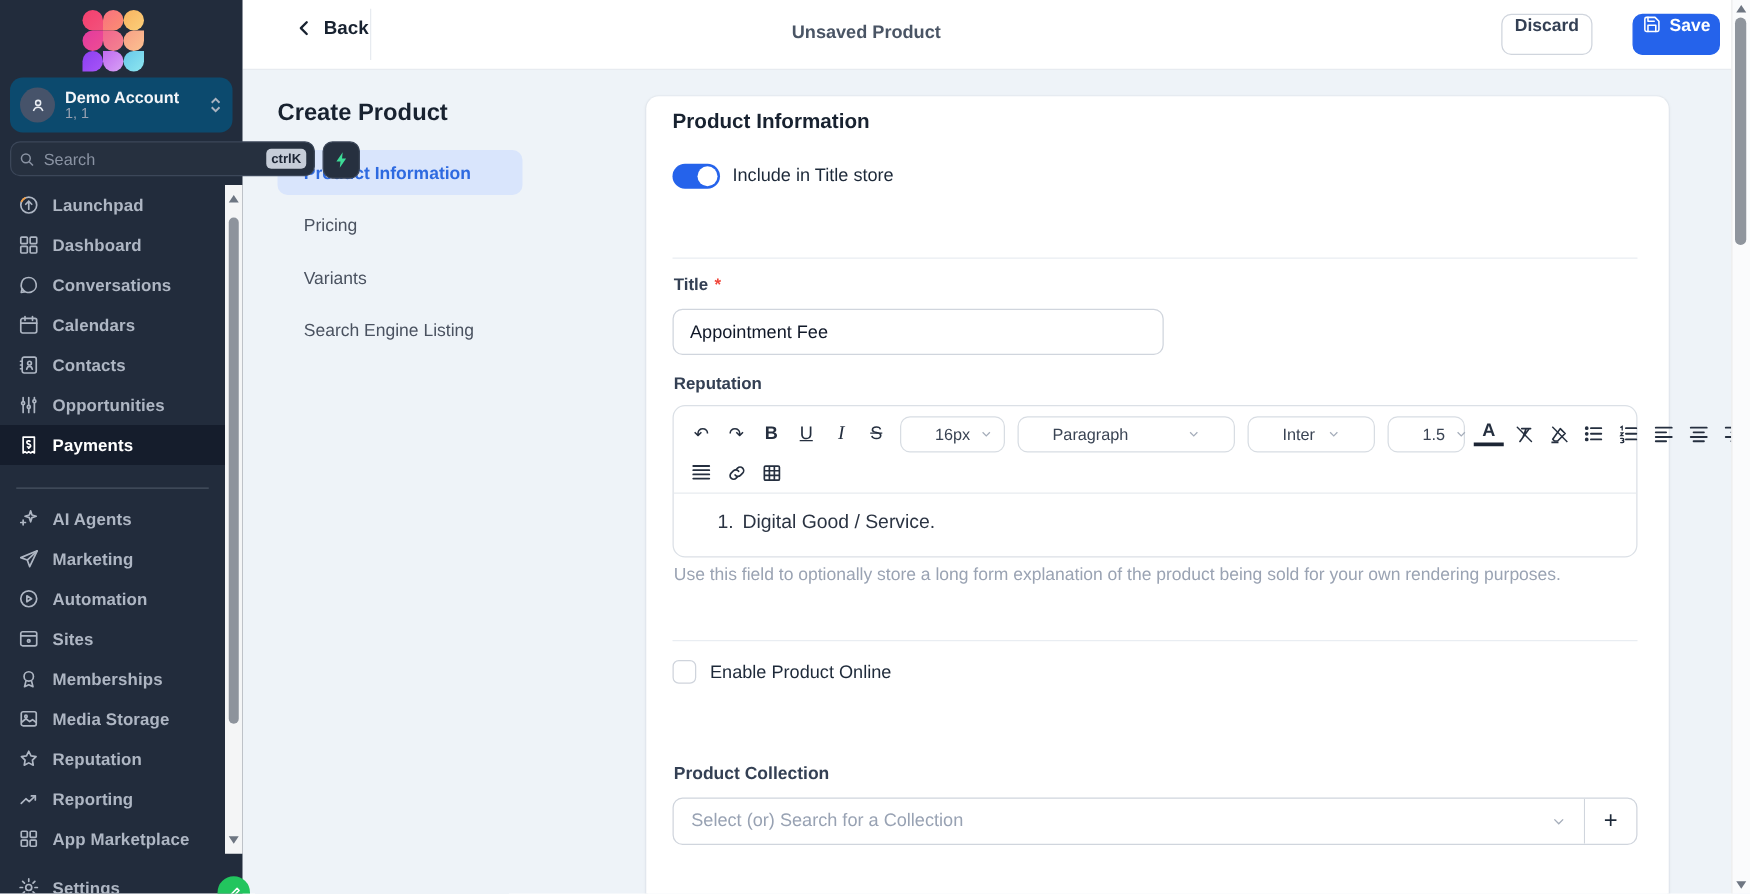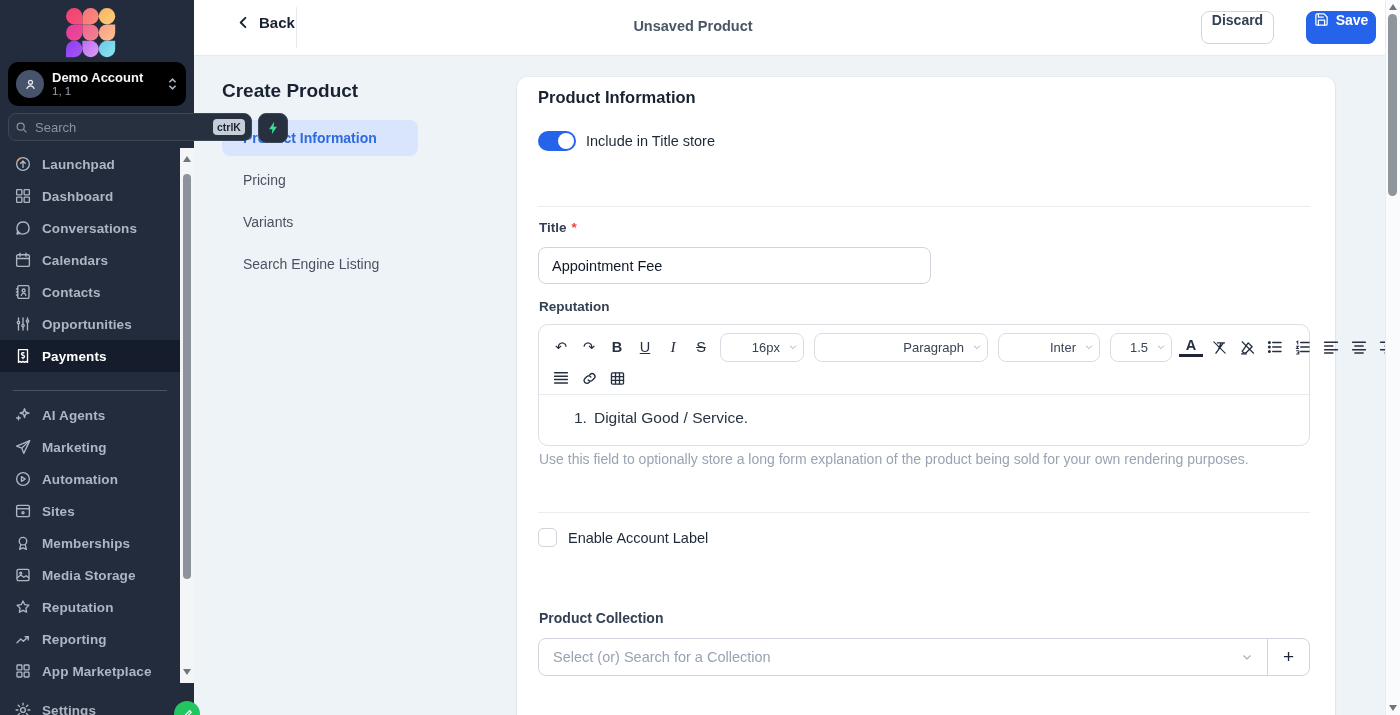--- a/index.html
+++ b/index.html
@@ -15,21 +15,21 @@
   .logo span:nth-child(1){background:linear-gradient(135deg,#f43f6e,#f2527c);border-radius:50% 50% 0 50%;}
   .logo span:nth-child(2){background:linear-gradient(135deg,#f9707f,#fa8f72);border-radius:50% 50% 50% 0;}
   .logo span:nth-child(3){background:linear-gradient(135deg,#f9b360,#fbd07a);border-radius:50% 50% 50% 50%;}
   .logo span:nth-child(4){background:linear-gradient(135deg,#e23a9f,#ef4d92);border-radius:50% 0 50% 50%;}
   .logo span:nth-child(5){background:linear-gradient(135deg,#f0668f,#f4848f);border-radius:0 50% 50% 50%;}
   .logo span:nth-child(6){background:linear-gradient(135deg,#f89f86,#fbc190);border-radius:50% 0 50% 50%;}
   .logo span:nth-child(7){background:linear-gradient(135deg,#8b3ff2,#a855f7);border-radius:50% 50% 50% 0;}
   .logo span:nth-child(8){background:linear-gradient(135deg,#c06bf0,#d8a1f5);border-radius:0 50% 50% 50%;}
   .logo span:nth-child(9){background:linear-gradient(135deg,#67c8ea,#8ee7f0);border-radius:50% 0 50% 50%;}
 
-  .account{position:absolute;left:8px;top:62px;width:178px;height:44px;background:#000000;border-radius:10px;
+  .account{position:absolute;left:8px;top:62px;width:178px;height:44px;background:#0c4a6e;border-radius:10px;
            display:flex;align-items:center;padding:0 8px;box-sizing:border-box;cursor:pointer;}
   .avatar{width:28px;height:28px;border-radius:50%;background:#46536a;display:flex;align-items:center;justify-content:center;flex:none;}
   .acct-text{margin-left:8px;flex:1;min-width:0;}
   .acct-name{font-size:13px;font-weight:700;color:#f3f5f8;line-height:15px;}
   .acct-sub{font-size:11.5px;color:#97a1b1;line-height:13px;}
   .acct-chev{color:#aab3c0;}
 
   .searchrow{position:absolute;left:8px;top:113px;width:178px;height:28px;display:flex;gap:6px;}
   .searchbox{flex:1;display:flex;align-items:center;border:1px solid #3c4759;background:#26303f;border-radius:8px;padding:0 6px;}
   .searchbox input{flex:1;min-width:0;border:0;background:transparent;outline:none;color:#cfd5de;font-size:13px;
@@ -94,22 +94,22 @@
   .tb-row{display:flex;align-items:center;gap:4px;padding:0 10px;}
   .tb-row1{height:36px;padding-top:4px;}
   .tb-row2{height:26px;}
   .tbtn{min-width:24px;height:24px;display:flex;align-items:center;justify-content:center;border-radius:5px;
         color:#252f3f;font-size:14.5px;cursor:pointer;flex:none;}
   .tbtn.b{font-weight:800;}
   .tbtn.u{text-decoration:underline;}
   .tbtn.i{font-style:italic;font-family:"Liberation Serif",serif;font-size:15.5px;}
   .tbtn.s{text-decoration:line-through;}
   .tbtn.color-a{font-weight:700;border-bottom:3px solid #1c2534;height:19px;margin-top:-2px;border-radius:0;}
-  .tsel{display:flex;align-items:center;justify-content:flex-end;border:1px solid #d8dde3;border-radius:8px;
-        height:29px;padding:0 5px;font-size:13px;color:#3a4454;box-sizing:border-box;cursor:pointer;flex:none;margin:0 3px;}
+  .tsel{display:flex;align-items:center;justify-content:space-between;border:1px solid #d8dde3;border-radius:8px;
+        height:29px;padding:0 27px;font-size:13px;color:#3a4454;box-sizing:border-box;cursor:pointer;flex:none;margin:0 3px;}
   .tsel .chev{margin-left:8px;color:#a5adba;}
   .w-size{width:84px;} .w-format{width:174px;} .w-font{width:102px;} .w-lh{width:62px;}
   .editor-divider{height:1px;background:#e7ebef;margin-top:3px;}
   .editor-content{display:flex;align-items:flex-start;padding:14px 0 0 35px;font-size:15.5px;color:#2b3443;}
   .editor-content .num{margin-right:7px;}
   .help{position:absolute;left:22px;top:374px;font-size:14px;color:#9aa3b3;}
 
   .check-row{position:absolute;left:21px;top:451px;display:flex;align-items:center;gap:11px;cursor:pointer;}
   .checkbox{width:19px;height:19px;border:1.5px solid #cfd4dc;border-radius:5px;background:#fff;box-sizing:border-box;flex:none;}
   .check-label{font-size:14.5px;color:#1d2939;}
@@ -539,21 +539,21 @@
         <span>Digital Good / Service.</span>
       </div>
     </div>
 
     <div class="help">Use this field to optionally store a long form explanation of the product being sold for your own rendering purposes.</div>
 
     <div class="hr hr2"></div>
 
     <div class="check-row">
       <span class="checkbox"></span>
-      <span class="check-label">Enable Account Label</span>
+      <span class="check-label">Enable Product Online</span>
     </div>
 
     <div class="field-label lbl-coll">Product Collection</div>
     <div class="collection">
       <div class="coll-main">
         <span class="coll-ph">Select (or) Search for a Collection</span>
         <span>
           <svg width="12" height="12" viewBox="0 0 24 24" fill="none" stroke="#a5adba" stroke-width="2.2">
               <path d="M5 9l7 7 7-7"></path>
             </svg>

